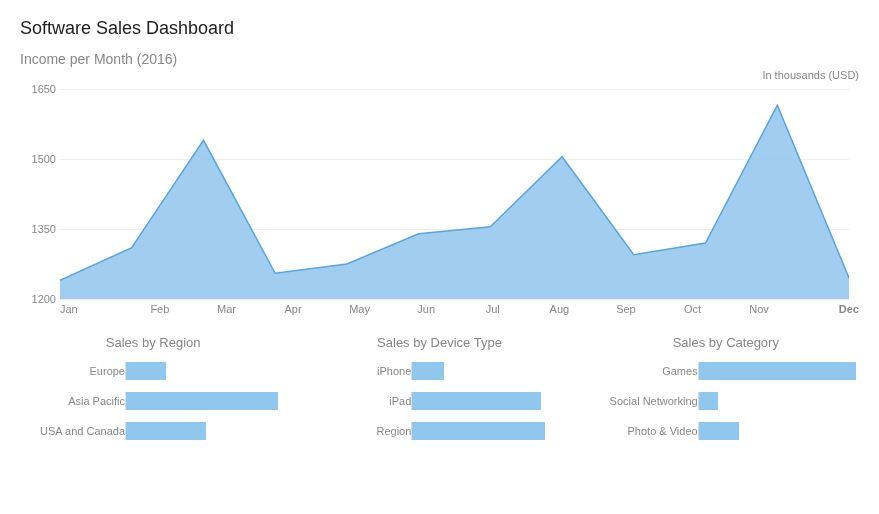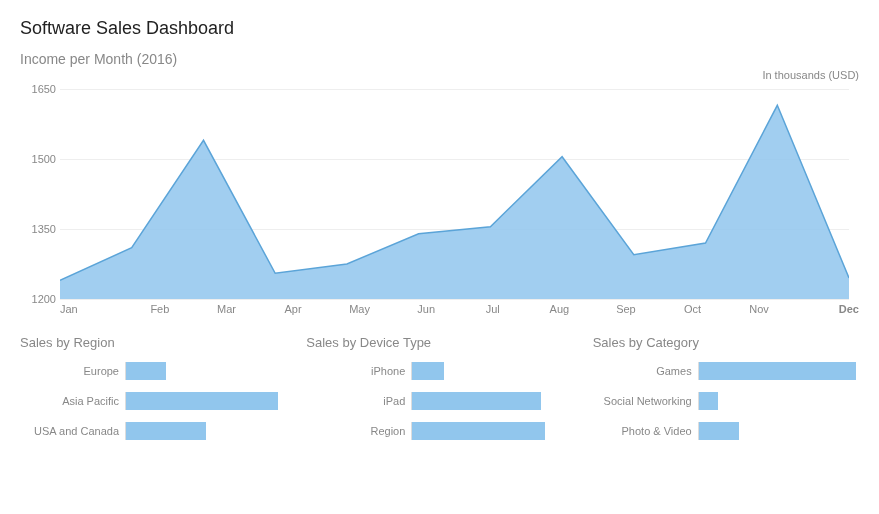--- a/index.html
+++ b/index.html
@@ -13,23 +13,23 @@
     .y-tick { position: absolute; right: 4px; font-size: 11px; color: #888; transform: translateY(-50%); }
     .grid-lines { position: absolute; inset: 0; }
     .grid-line { position: absolute; left: 0; right: 0; height: 1px; background: #eee; }
     .x-axis { display: flex; justify-content: space-between; margin-left: 40px; margin-top: 4px; }
     .x-tick { font-size: 11px; color: #888; flex: 1; text-align: center; }
     .x-tick:first-child { text-align: left; }
     .x-tick:last-child { text-align: right; font-weight: bold; }
     .area-svg { position: absolute; inset: 0; width: 100%; height: 100%; }
     .bottom-row { display: flex; gap: 20px; margin-top: 20px; }
     .bar-chart { flex: 1; }
-    .bar-title { text-align: left; font-size: 13px; color: #888; margin-bottom: 10px; }
+    .bar-title { text-align: center; font-size: 13px; color: #888; margin-bottom: 10px; }
     .bar-row { display: flex; align-items: center; margin-bottom: 8px; height: 22px; }
-    .bar-label { width: 105px; text-align: right; font-size: 11px; color: #888; padding-right: 6px; flex-shrink: 0; }
+    .bar-label { width: 105px; text-align: right; font-size: 11px; color: #888; padding-right: 0; flex-shrink: 0; }
     .bar-track { flex: 1; height: 18px; position: relative; border-left: 1px solid #ddd; }
     .bar-fill { height: 100%; background: #91c6ed; }
   </style>
 </head>
 <body>
 
 <div class="dashboard">
   <h1 class="main-title">Software Sales Dashboard</h1>
 
   <div>

